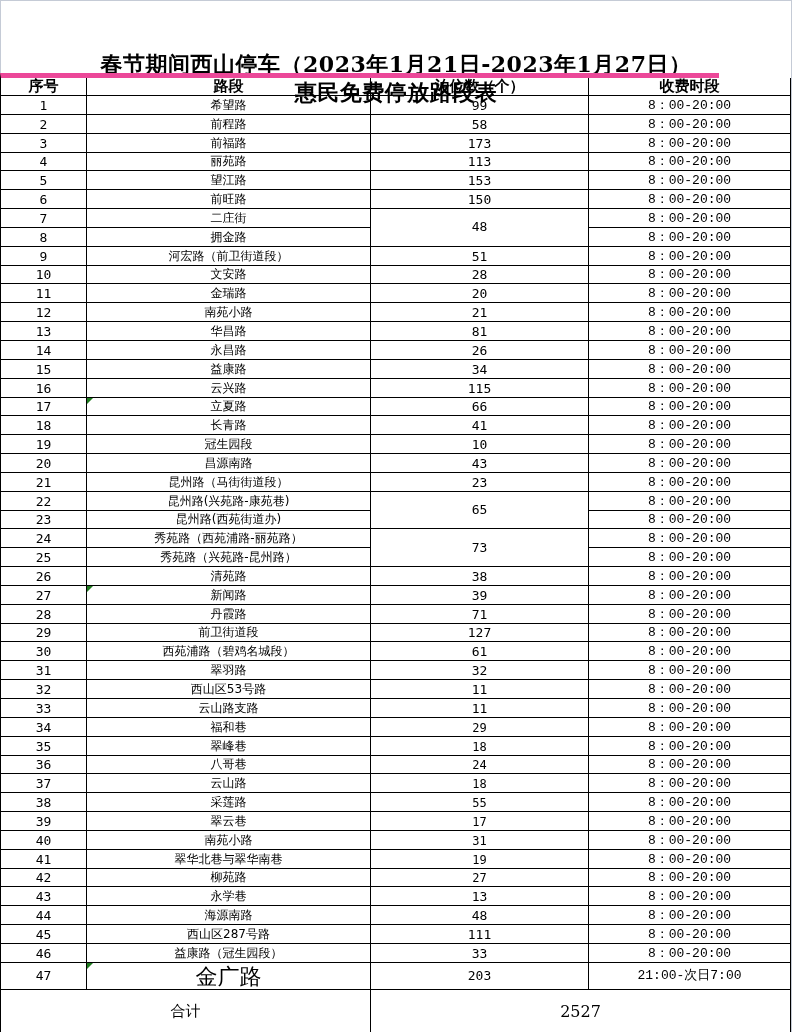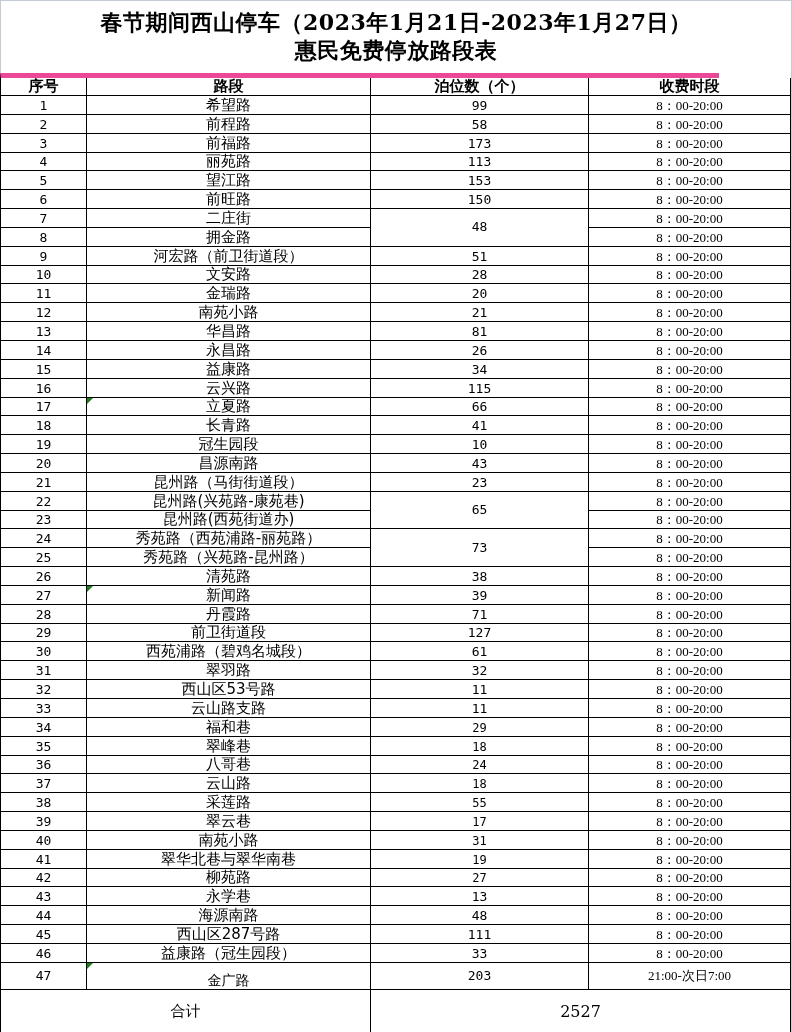--- a/index.html
+++ b/index.html
@@ -8,47 +8,47 @@
       font-family: "DejaVu Sans", sans-serif; color: #000;
     }
     .frame {
       position: absolute; left: 0; top: 0; width: 790px; height: 1032px;
       border-top: 1px solid #c5cbd6; border-left: 1px solid #c5cbd6; border-right: 1px solid #c5cbd6;
       box-sizing: content-box; pointer-events: none;
     }
     .title {
       position: absolute; left: 0; width: 792px; text-align: center;
       font-family: "DejaVu Serif", serif; font-weight: bold; font-size: 22px; line-height: 26px;
-      white-space: nowrap; letter-spacing: 0.5px;
+      white-space: nowrap; letter-spacing: 0.5px; margin-top: 42px;
     }
     .title.l1 { top: 9px; }
     .title.l2 { top: 37px; }
     .grid {
       position: absolute; left: 0; top: 73px; width: 719px;
       display: grid;
       grid-template-columns: 86px 284px 218px 202px;
       grid-template-rows: 18px repeat(46, 18.85px) 27.4px 44px;
       border-left: 1px solid #000; border-top: 5px solid #ec4899; box-sizing: border-box;
     }
     .row { display: contents; }
     .cell {
       border-right: 1px solid #000; border-bottom: 1px solid #000; box-sizing: border-box;
       display: flex; justify-content: center; align-items: flex-end;
       position: relative; overflow: hidden; white-space: nowrap;
       font-size: 15px; line-height: 17px;
     }
     .hdr { font-weight: bold; align-items: center; font-size: 15px; font-family: "DejaVu Serif", serif; }
     .num { font-family: "DejaVu Sans Mono", monospace; font-size: 13px; line-height: 16px; }
     .num.sm { font-size: 12px; }
-    .time { font-family: Liberation Serif, serif; font-size: 13px; line-height: 16px; }
-    .road { font-size: 15px; }
+    .time { font-family: Liberation Mono, monospace; font-size: 13px; line-height: 16px; }
+    .road { font-size: 12px; }
     .vc { align-items: center; }
     .span2r { grid-row: span 2; }
     .span2c { grid-column: span 2; }
-    .big { font-size: 14px; align-items: flex-end; }
+    .big { font-size: 22px; }
     .total-val { font-weight: normal; font-size: 16px; font-family: "DejaVu Serif", serif; }
     .marker {
       position: absolute; left: 0; top: 0; width: 0; height: 0;
       border-top: 6px solid #1e7b1e; border-right: 6px solid transparent;
     }
   </style>
 </head>
 <body>
 
 <div class="frame"></div>

